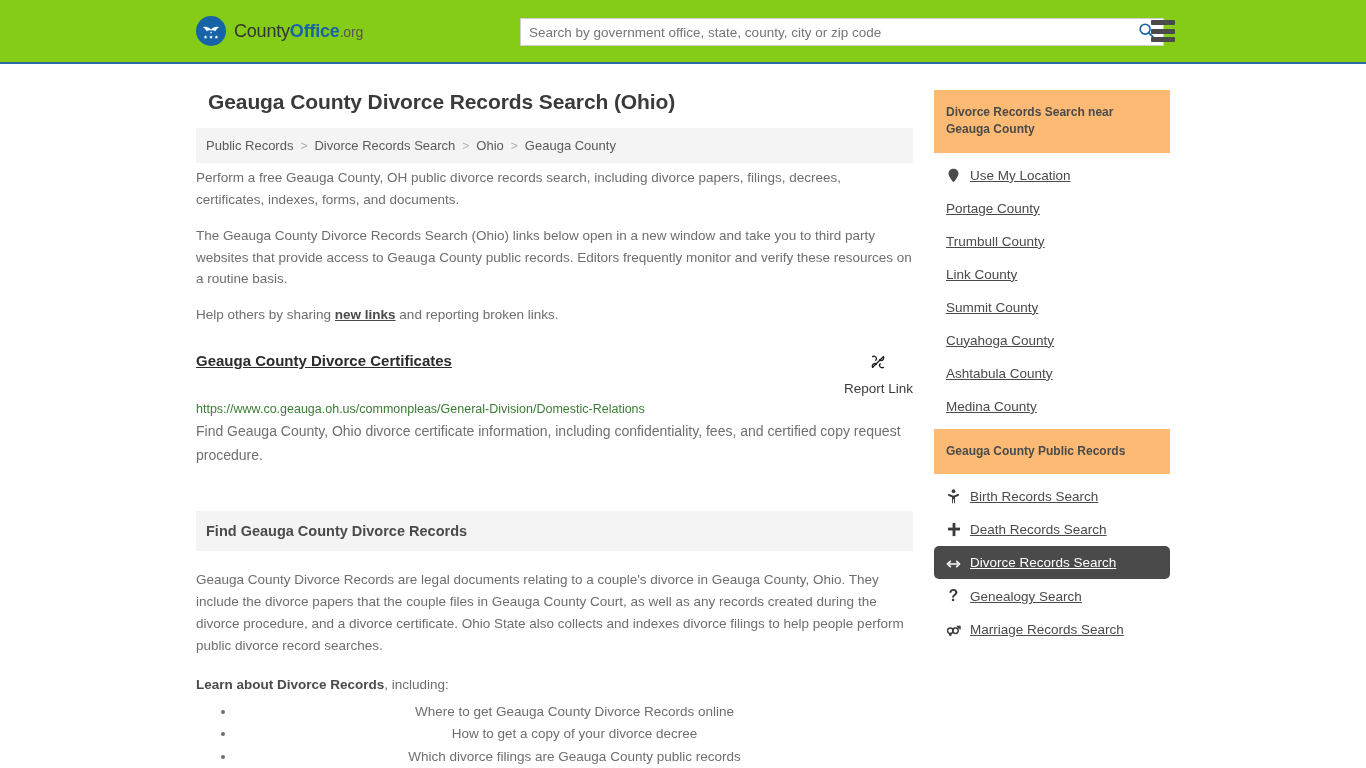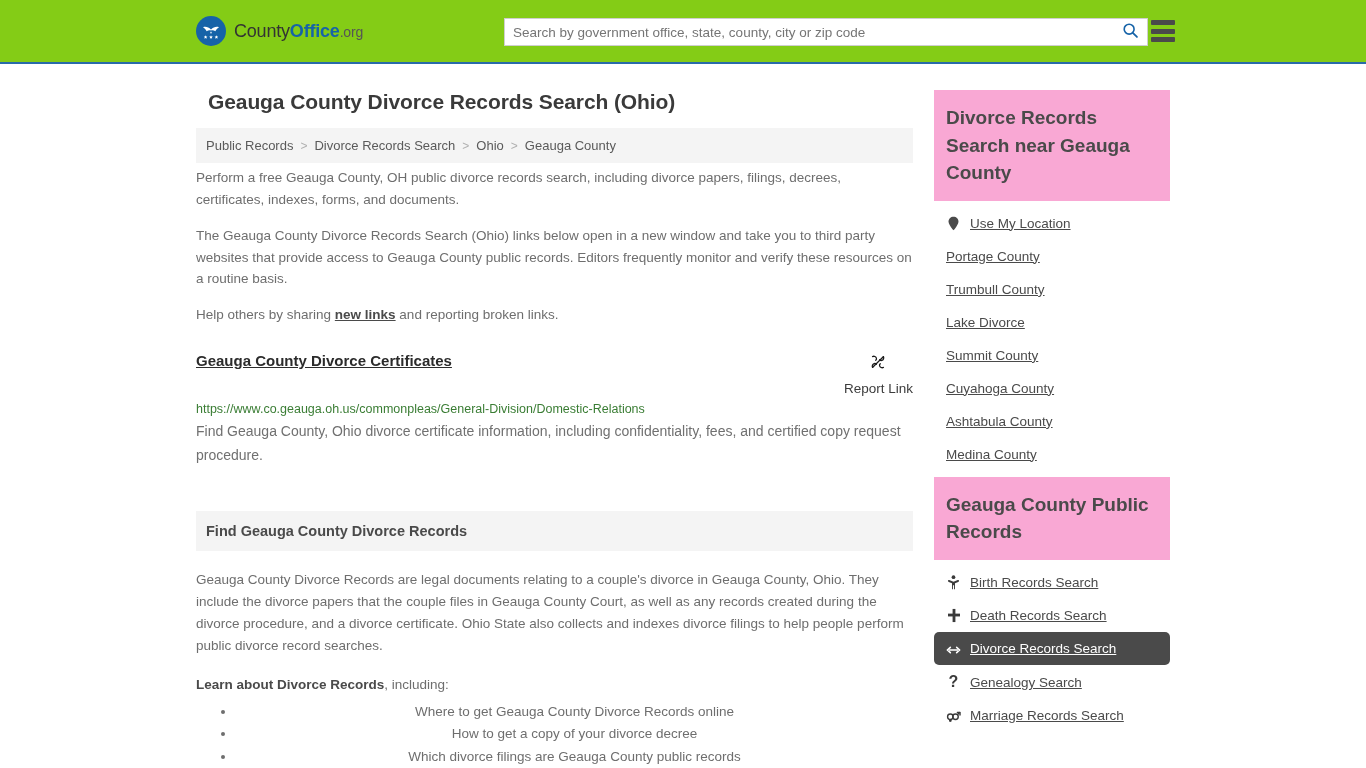--- a/index.html
+++ b/index.html
@@ -46,21 +46,21 @@
     color: #333333;
     font-weight: 400;
     white-space: nowrap;
   }
   .brand-text .b { color: #1663a8; font-weight: 700; }
   .brand-text .c { color: #333333; font-weight: 400; }
   .brand-text .tld { color: #555555; font-size: 14px; }
 
   .search-wrap {
     position: absolute;
-    left: 504px;
+    left: 520px;
     top: 18px;
     width: 644px;
     height: 28px;
     display: flex;
     align-items: center;
     background: #ffffff;
     border: 1px solid #cfcfcf;
   }
   .search-input {
     flex: 1;
@@ -233,23 +233,23 @@
     line-height: 1.52;
     color: #6e6e6e;
     margin-bottom: 2px;
     text-align: center;
   }
 
   
   .side-col { margin-top: 26px; }
   .panel { margin-bottom: 6px; }
   .panel-head {
-    background: #f9a8d4;
+    background: #fdba74;
     padding: 14px 12px;
-    font-size: 19px;
+    font-size: 12px;
     font-weight: 700;
     color: #4a4a4a;
     line-height: 1.45;
   }
   .panel-list { padding: 6px 0 0 0; }
   .side-item {
     display: flex;
     align-items: flex-end;
     gap: 9px;
     padding: 9px 12px;
@@ -383,21 +383,21 @@
             <span class="label">Use My Location</span>
           </a>
 
           <a class="side-item no-icon">
             <span class="label">Portage County</span>
           </a>
           <a class="side-item no-icon">
             <span class="label">Trumbull County</span>
           </a>
           <a class="side-item no-icon">
-            <span class="label">Lake Divorce</span>
+            <span class="label">Link County</span>
           </a>
           <a class="side-item no-icon">
             <span class="label">Summit County</span>
           </a>
           <a class="side-item no-icon">
             <span class="label">Cuyahoga County</span>
           </a>
           <a class="side-item no-icon">
             <span class="label">Ashtabula County</span>
           </a>

